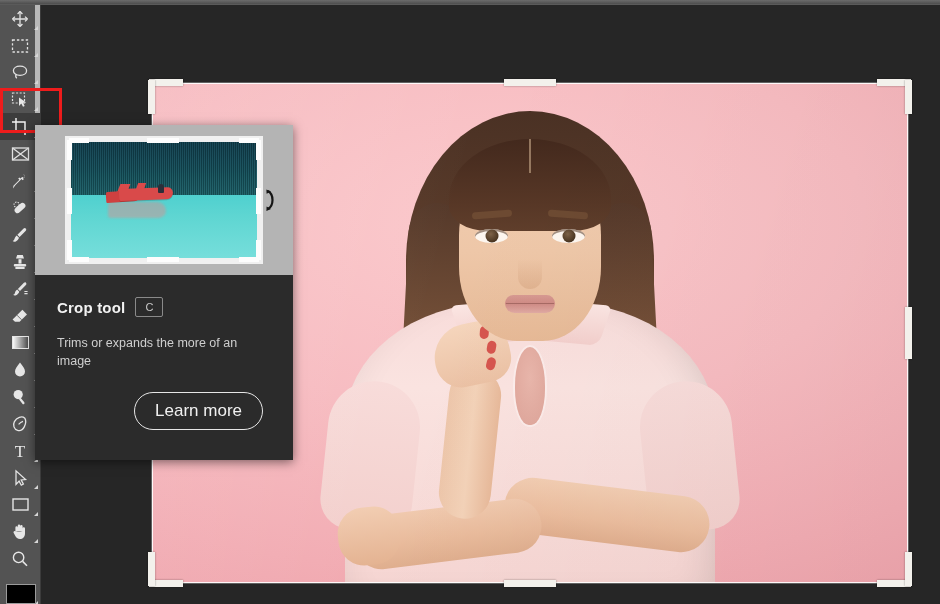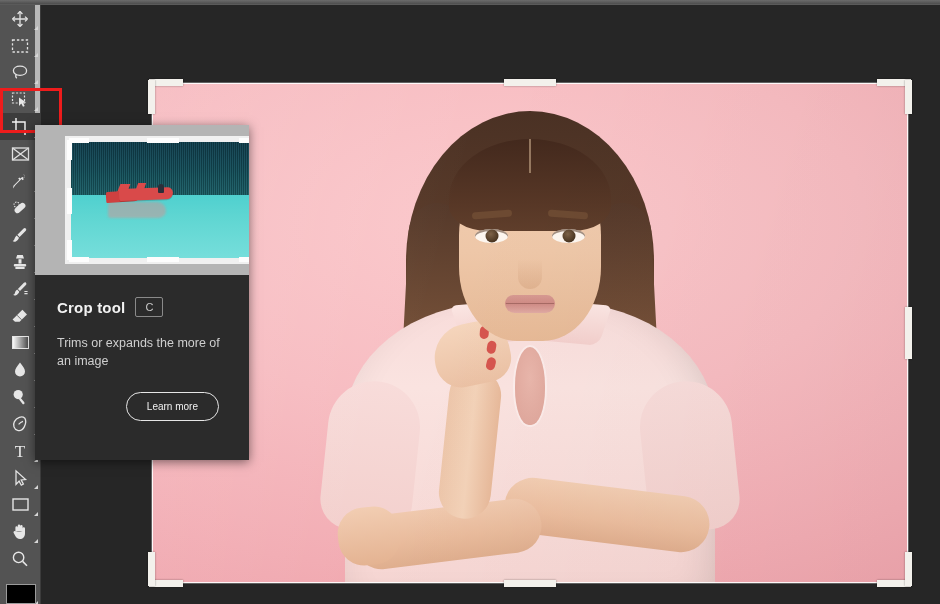--- a/index.html
+++ b/index.html
@@ -236,21 +236,21 @@
   
   .red-box{
     position:absolute;left:0px;top:88px;width:62px;height:45px;
     border:3px solid #ee1c1c;
     box-sizing:border-box;
     pointer-events:none;
   }
 
   
   .tooltip{
-    position:absolute;left:35px;top:125px;width:214px;height:335px;
+    position:absolute;left:35px;top:125px;width:258px;height:335px;
     background:#2b2b2b;
     box-shadow:0 2px 10px rgba(0,0,0,0.5);
     overflow:hidden;
   }
   .tt-preview{
     position:relative;width:258px;height:150px;
     background:#b4b4b4;
     display:flex;align-items:center;justify-content:center;
   }
   .tt-thumb-outer{
@@ -325,21 +325,21 @@
     color:#c9c9c9;font-size:11px;
   }
   .tt-desc{
     margin-top:17px;color:#cfcfcf;font-size:12.5px;line-height:1.45;
     max-width:200px;
   }
   .tt-actions{margin-top:22px;display:flex;justify-content:flex-end;padding-right:8px;}
   .learn-more{
     border:1px solid #e6e6e6;border-radius:20px;
     color:#f0f0f0;background:transparent;
-    font-size:10px;padding:8px 20px;cursor:pointer;
+    font-size:17px;padding:8px 20px;cursor:pointer;
     font-family:"Liberation Sans", sans-serif;
   }
 </style>
 </head>
 <body>
 
 <div class="app">
 
   <div class="top-strip">
     <div class="top-strip-inner"></div>

